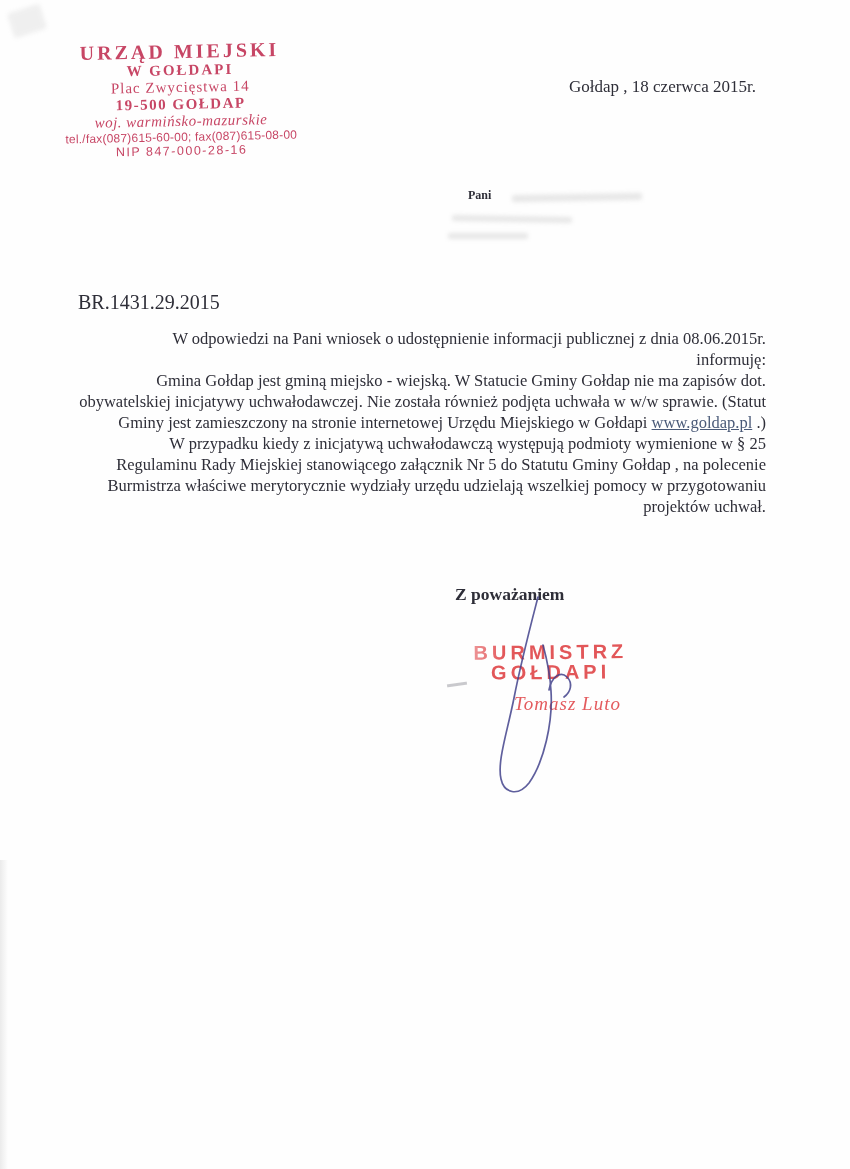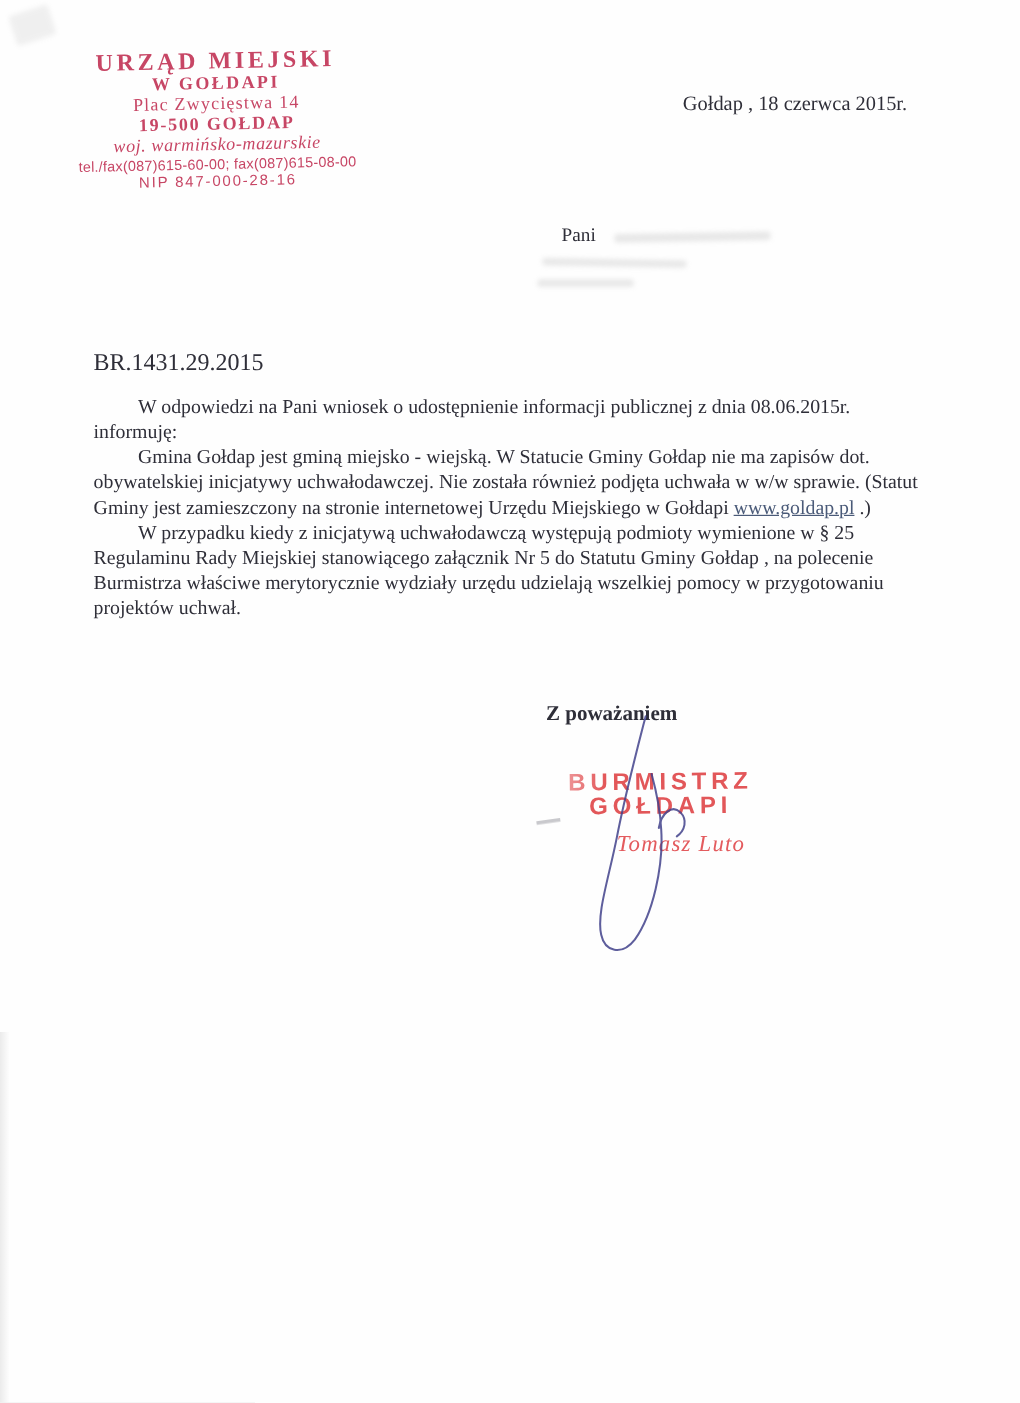--- a/index.html
+++ b/index.html
@@ -40,35 +40,35 @@
   .sender-stamp .l7 { font-family: "Liberation Sans", sans-serif; font-size: 12.5px; letter-spacing: 1.5px; }
 
   .date-line {
     position: absolute; left: 556px; top: 77px;
     font-size: 17px;
     margin-left: 13px;
   }
 
   .recipient {
     position: absolute; left: 468px; top: 188px;
-    font-size: 16px; font-weight: normal; text-align: right;
+    font-size: 12px; font-weight: bold; text-align: right;
   }
   .redact { position: absolute; background: #b9b9b9; opacity: .33; filter: blur(2px); border-radius: 2px; }
   .redact.r1 { left: 512px; top: 194px; width: 130px; height: 7px; transform: rotate(-1deg); }
   .redact.r2 { left: 452px; top: 216px; width: 120px; height: 6px; transform: rotate(1deg); }
   .redact.r3 { left: 448px; top: 233px; width: 80px;  height: 6px; }
 
   .ref-number {
     position: absolute; left: 78px; top: 291px;
     font-size: 20px;
   }
 
   .letter-body {
     position: absolute; left: 78px; top: 328px; width: 688px;
-    font-size: 16.5px; line-height: 21px;
+    font-size: 16.5px; line-height: 21px; text-align: right;
   }
   .letter-body p { margin: 0; text-indent: 37px; }
   .letter-body .url {
     color: #4a5a78; text-decoration: underline;
   }
 
   .closing {
     position: absolute; left: 455px; top: 584px;
     font-size: 17.5px; font-weight: bold;
   }

